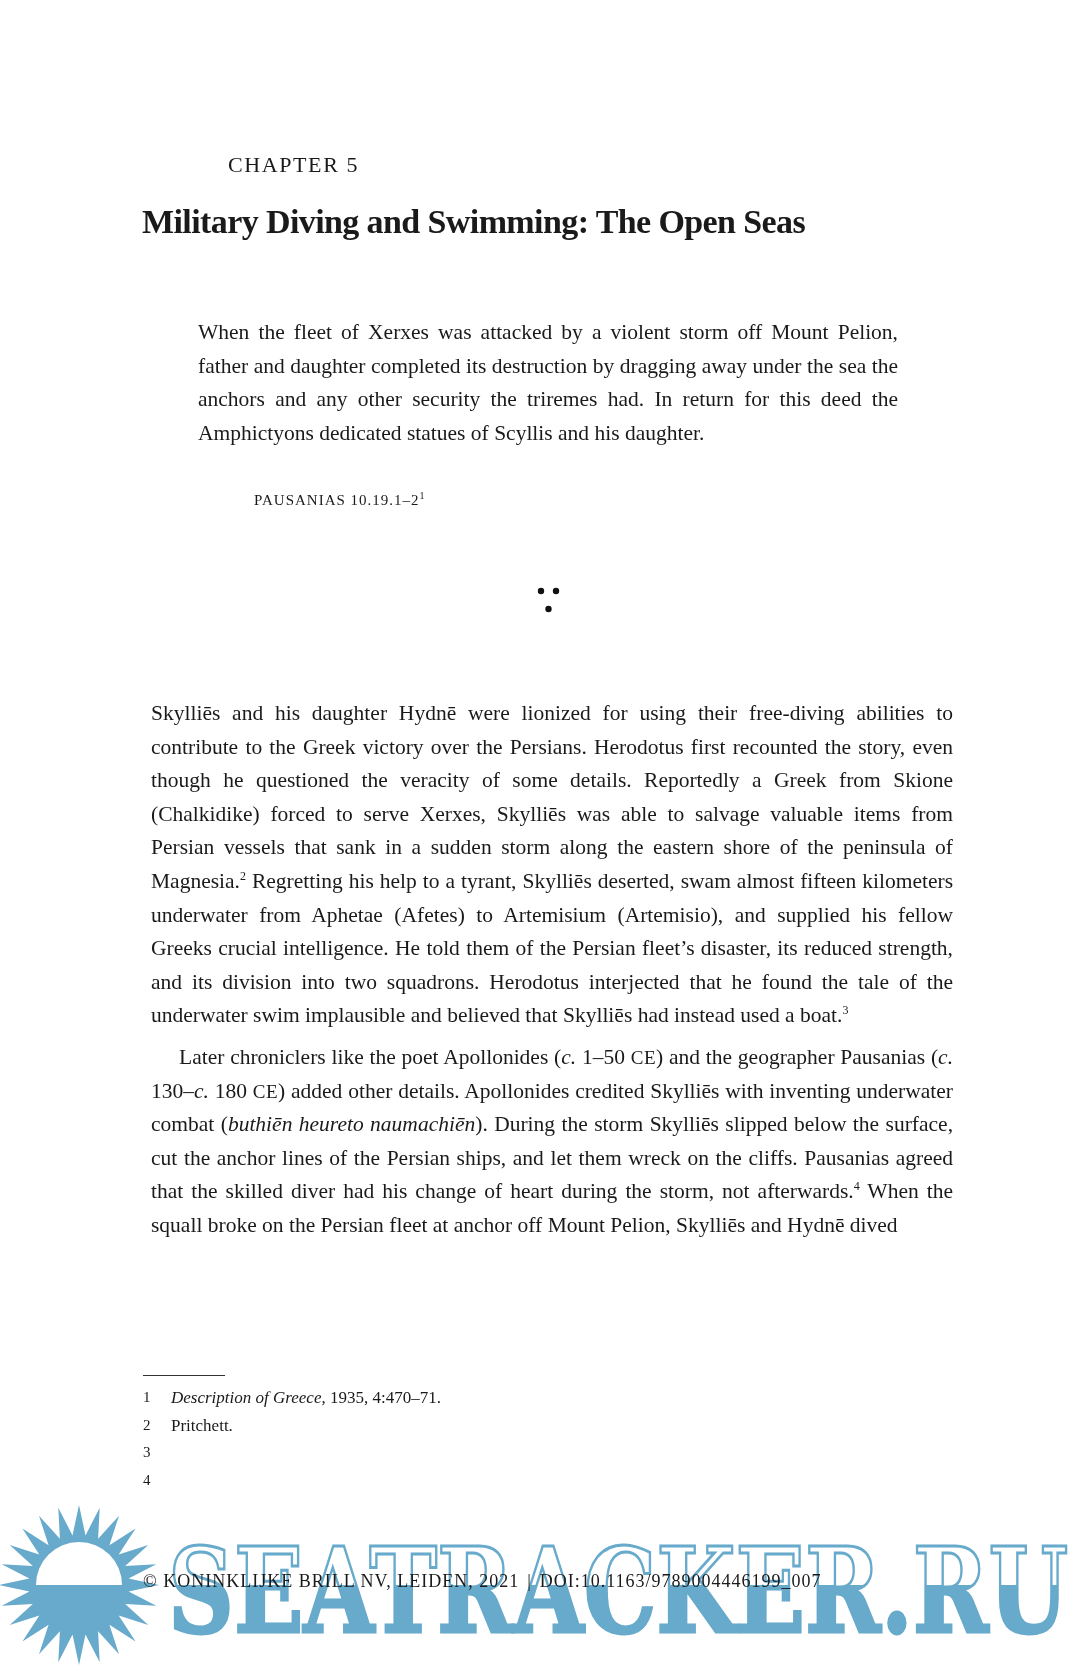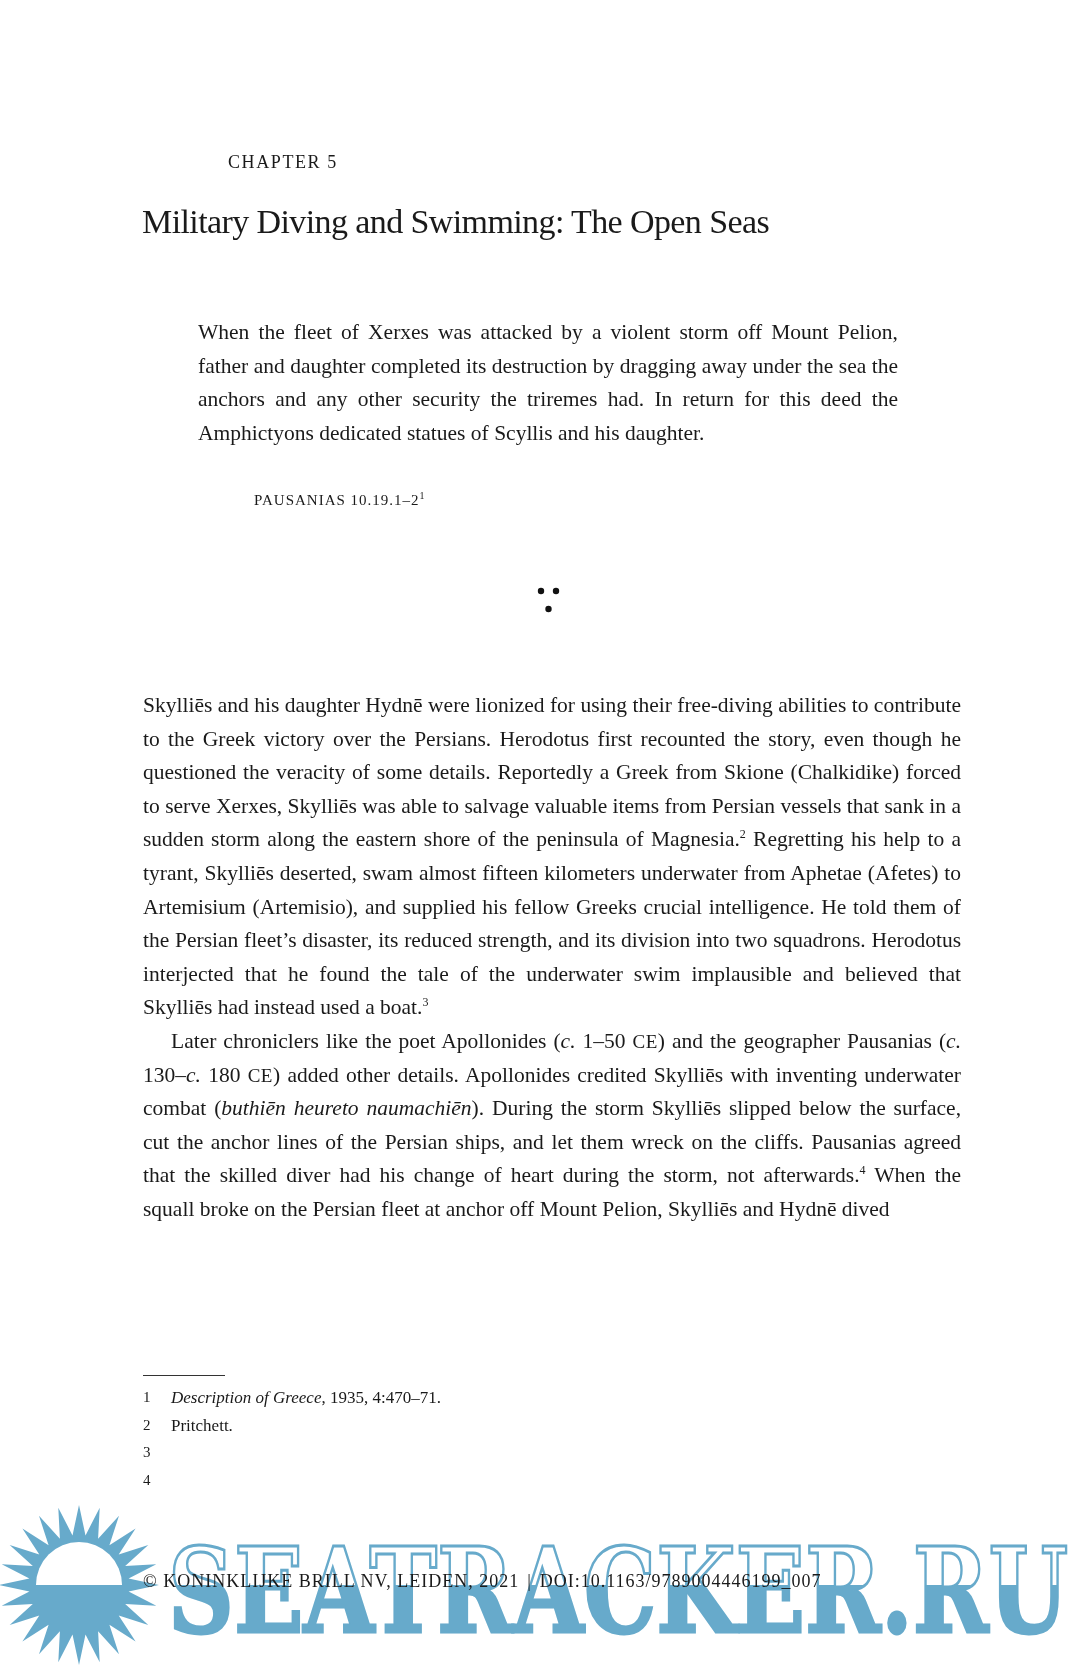--- a/index.html
+++ b/index.html
@@ -1,26 +1,26 @@
 <!DOCTYPE html>
 <html><head>
 <meta charset="utf-8">
 <style>
   html, body { margin: 0; padding: 0; background: #ffffff; }
   body { width: 1080px; height: 1665px; position: relative; overflow: hidden;
          font-family: "Liberation Serif", "DejaVu Serif", serif; color: #1a1a1a; }
   .abs { position: absolute; }
-  #chapter-label { left: 228px; top: 152px; font-size: 18px; letter-spacing: 1.6px; }
-  #chapter-title { left: 142px; top: 203px; font-size: 34px; font-weight: normal; letter-spacing: -0.6px; white-space: nowrap; }
+  #chapter-label { left: 228px; top: 152px; font-size: 22px; letter-spacing: 1.6px; }
+  #chapter-title { left: 142px; top: 203px; font-size: 34px; font-weight: bold; letter-spacing: -0.6px; white-space: nowrap; }
   #epigraph { left: 198px; top: 316px; width: 700px; font-size: 21.5px; line-height: 33.6px; text-align: justify; text-align-last: left; font-family: Liberation Serif, serif; }
   #epigraph-cite { left: 254px; top: 490px; font-size: 15px; letter-spacing: 1px; font-family: Liberation Serif, serif; }
   #epigraph-cite sup { font-size: 10px; }
   #ornament { left: 534px; top: 585px; width: 30px; height: 30px; }
   #body-text { left: 143px; top: 689px; width: 818px; font-size: 21.5px; line-height: 33.6px; text-align: justify; }
-  #body-text p { margin: 0; }
+  #body-text p { margin: 8px; }
   #body-text p.indent { text-indent: 28px; }
   #body-text sup { font-size: 12px; line-height: 0; }
   .sc { font-size: 19px; letter-spacing: 0.5px; }
   #fn-rule { left: 143px; top: 1375px; width: 82px; height: 1px; background: #333; }
   #footnotes { left: 143px; top: 1384px; width: 830px; font-size: 17px; line-height: 27.5px; }
   .fn { display: flex; }
   .fn-num { width: 28px; flex: none; font-size: 15px; }
   #watermark { left: 0; top: 1500px; width: 1080px; height: 165px; }
   #footer { left: 143px; top: 1571px; font-size: 18px; letter-spacing: 1px; white-space: nowrap; z-index: 2; }
   #footer .sep { margin: 0 8px; }

